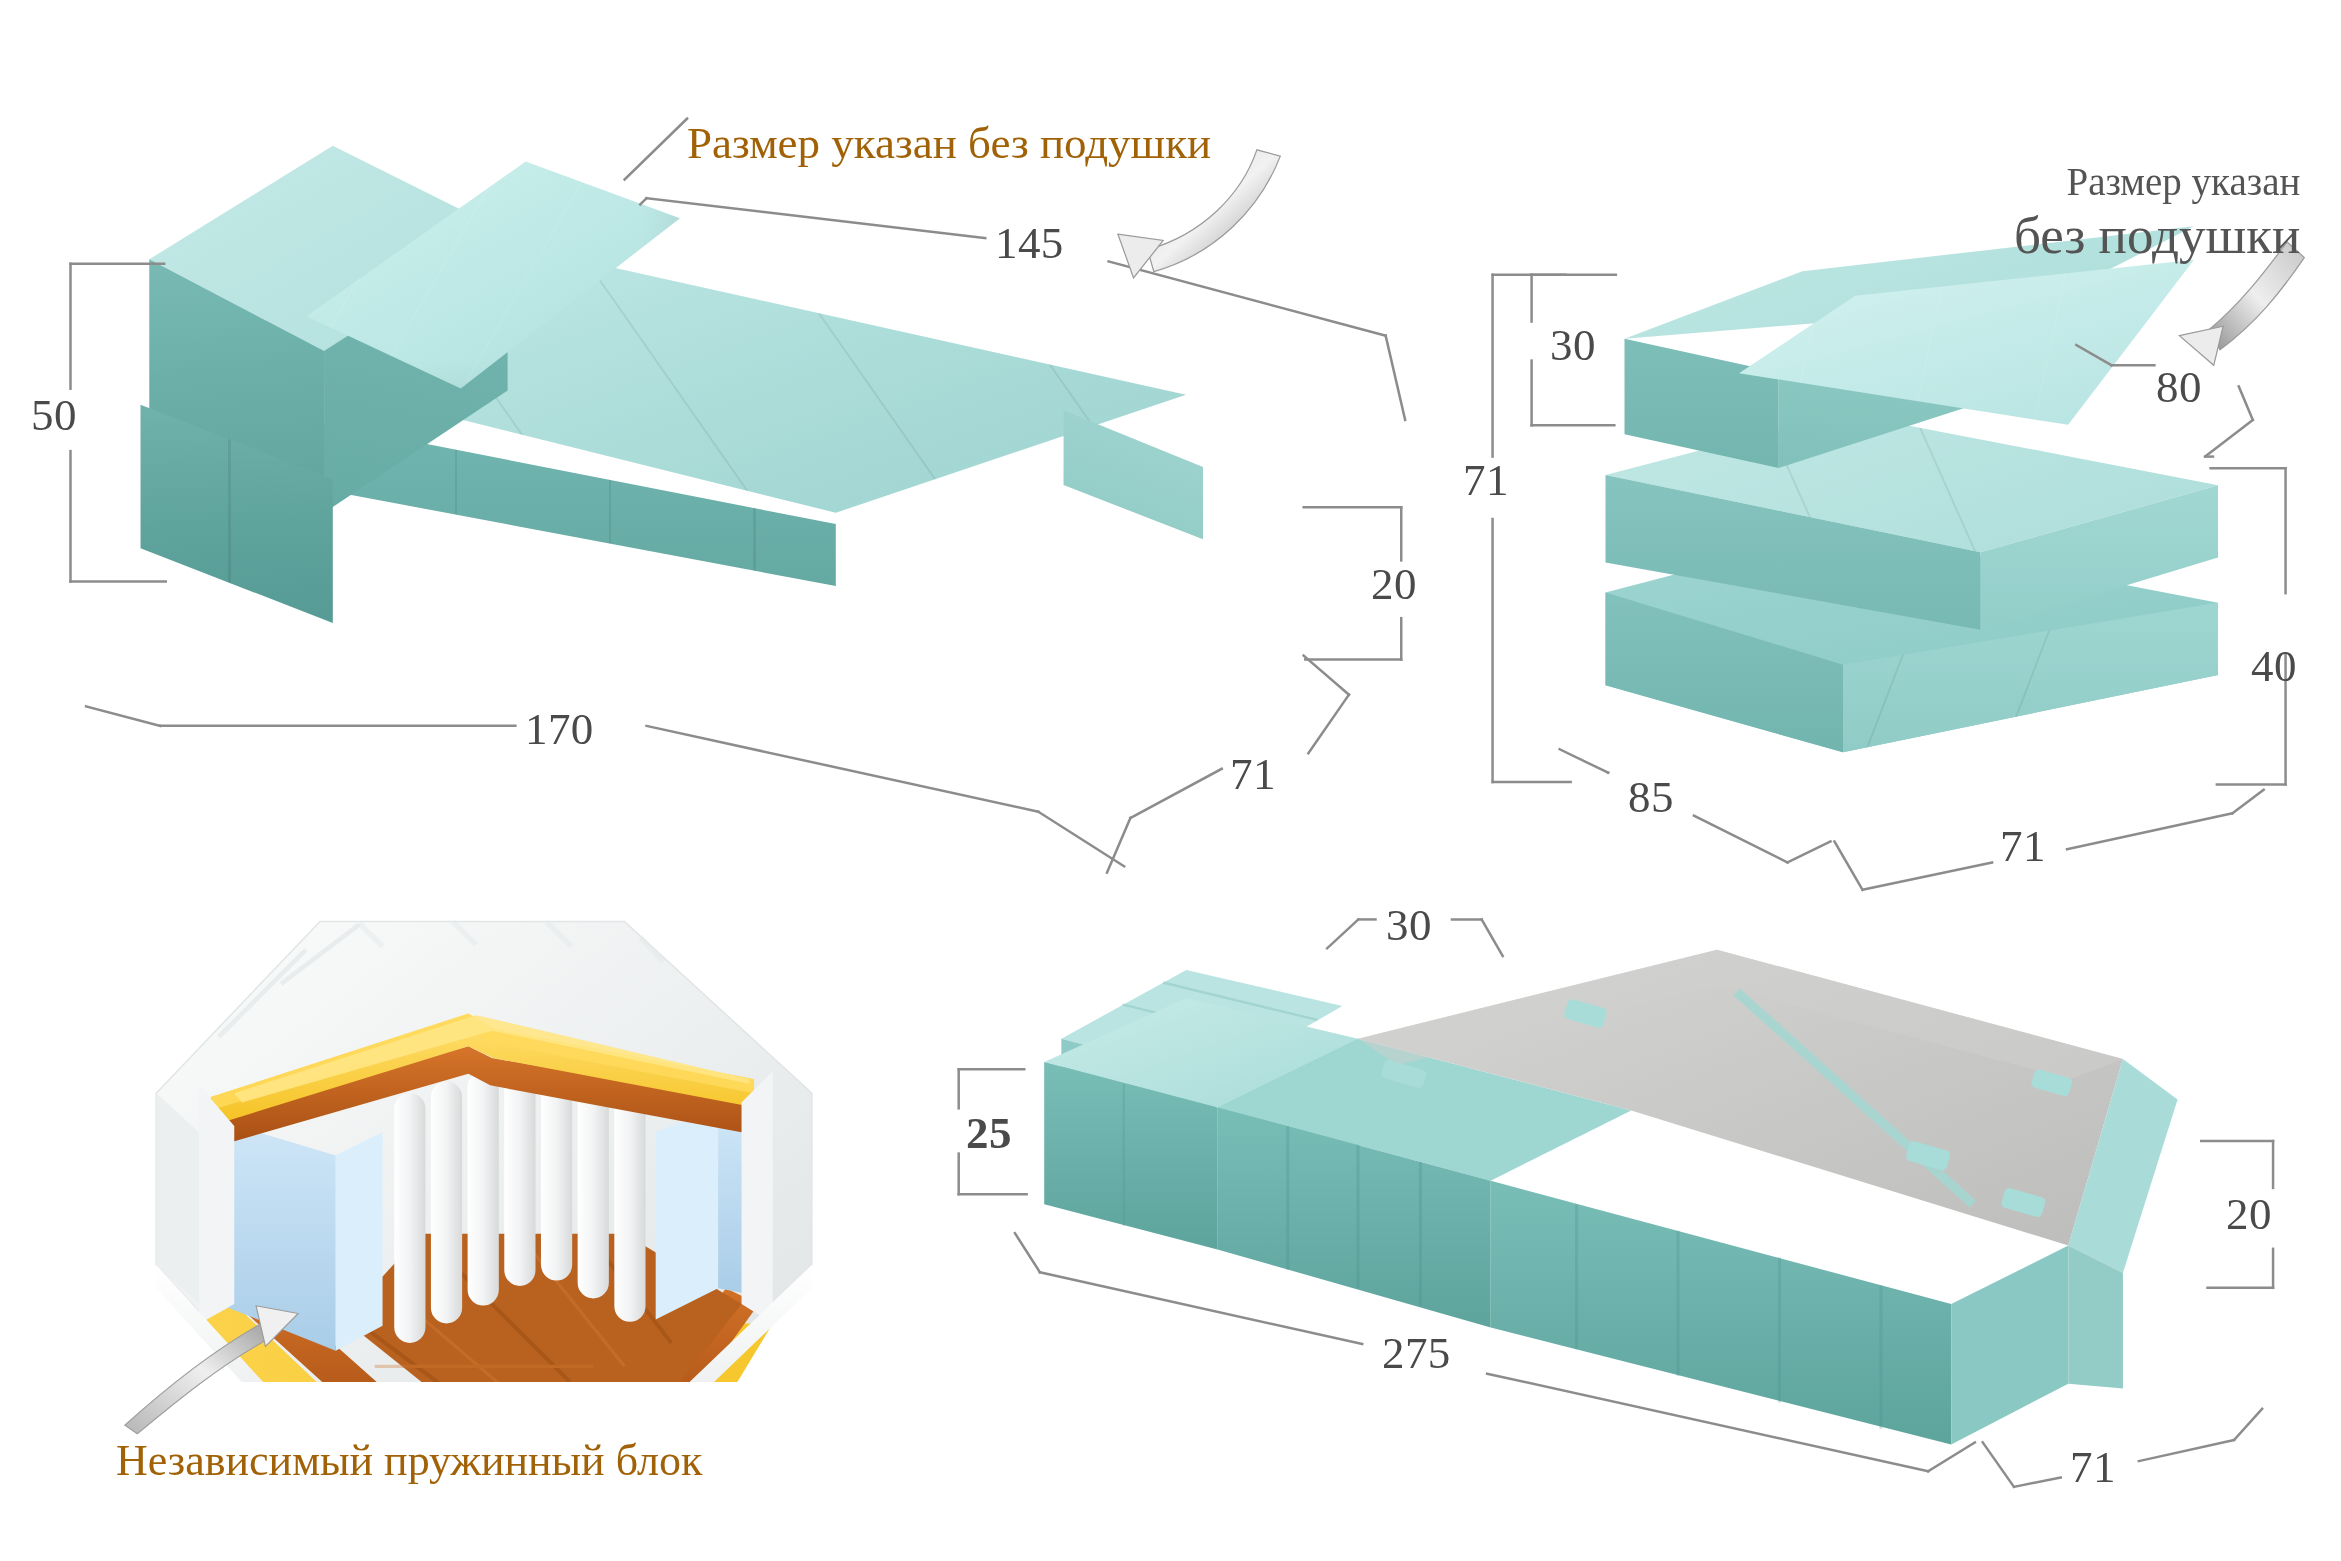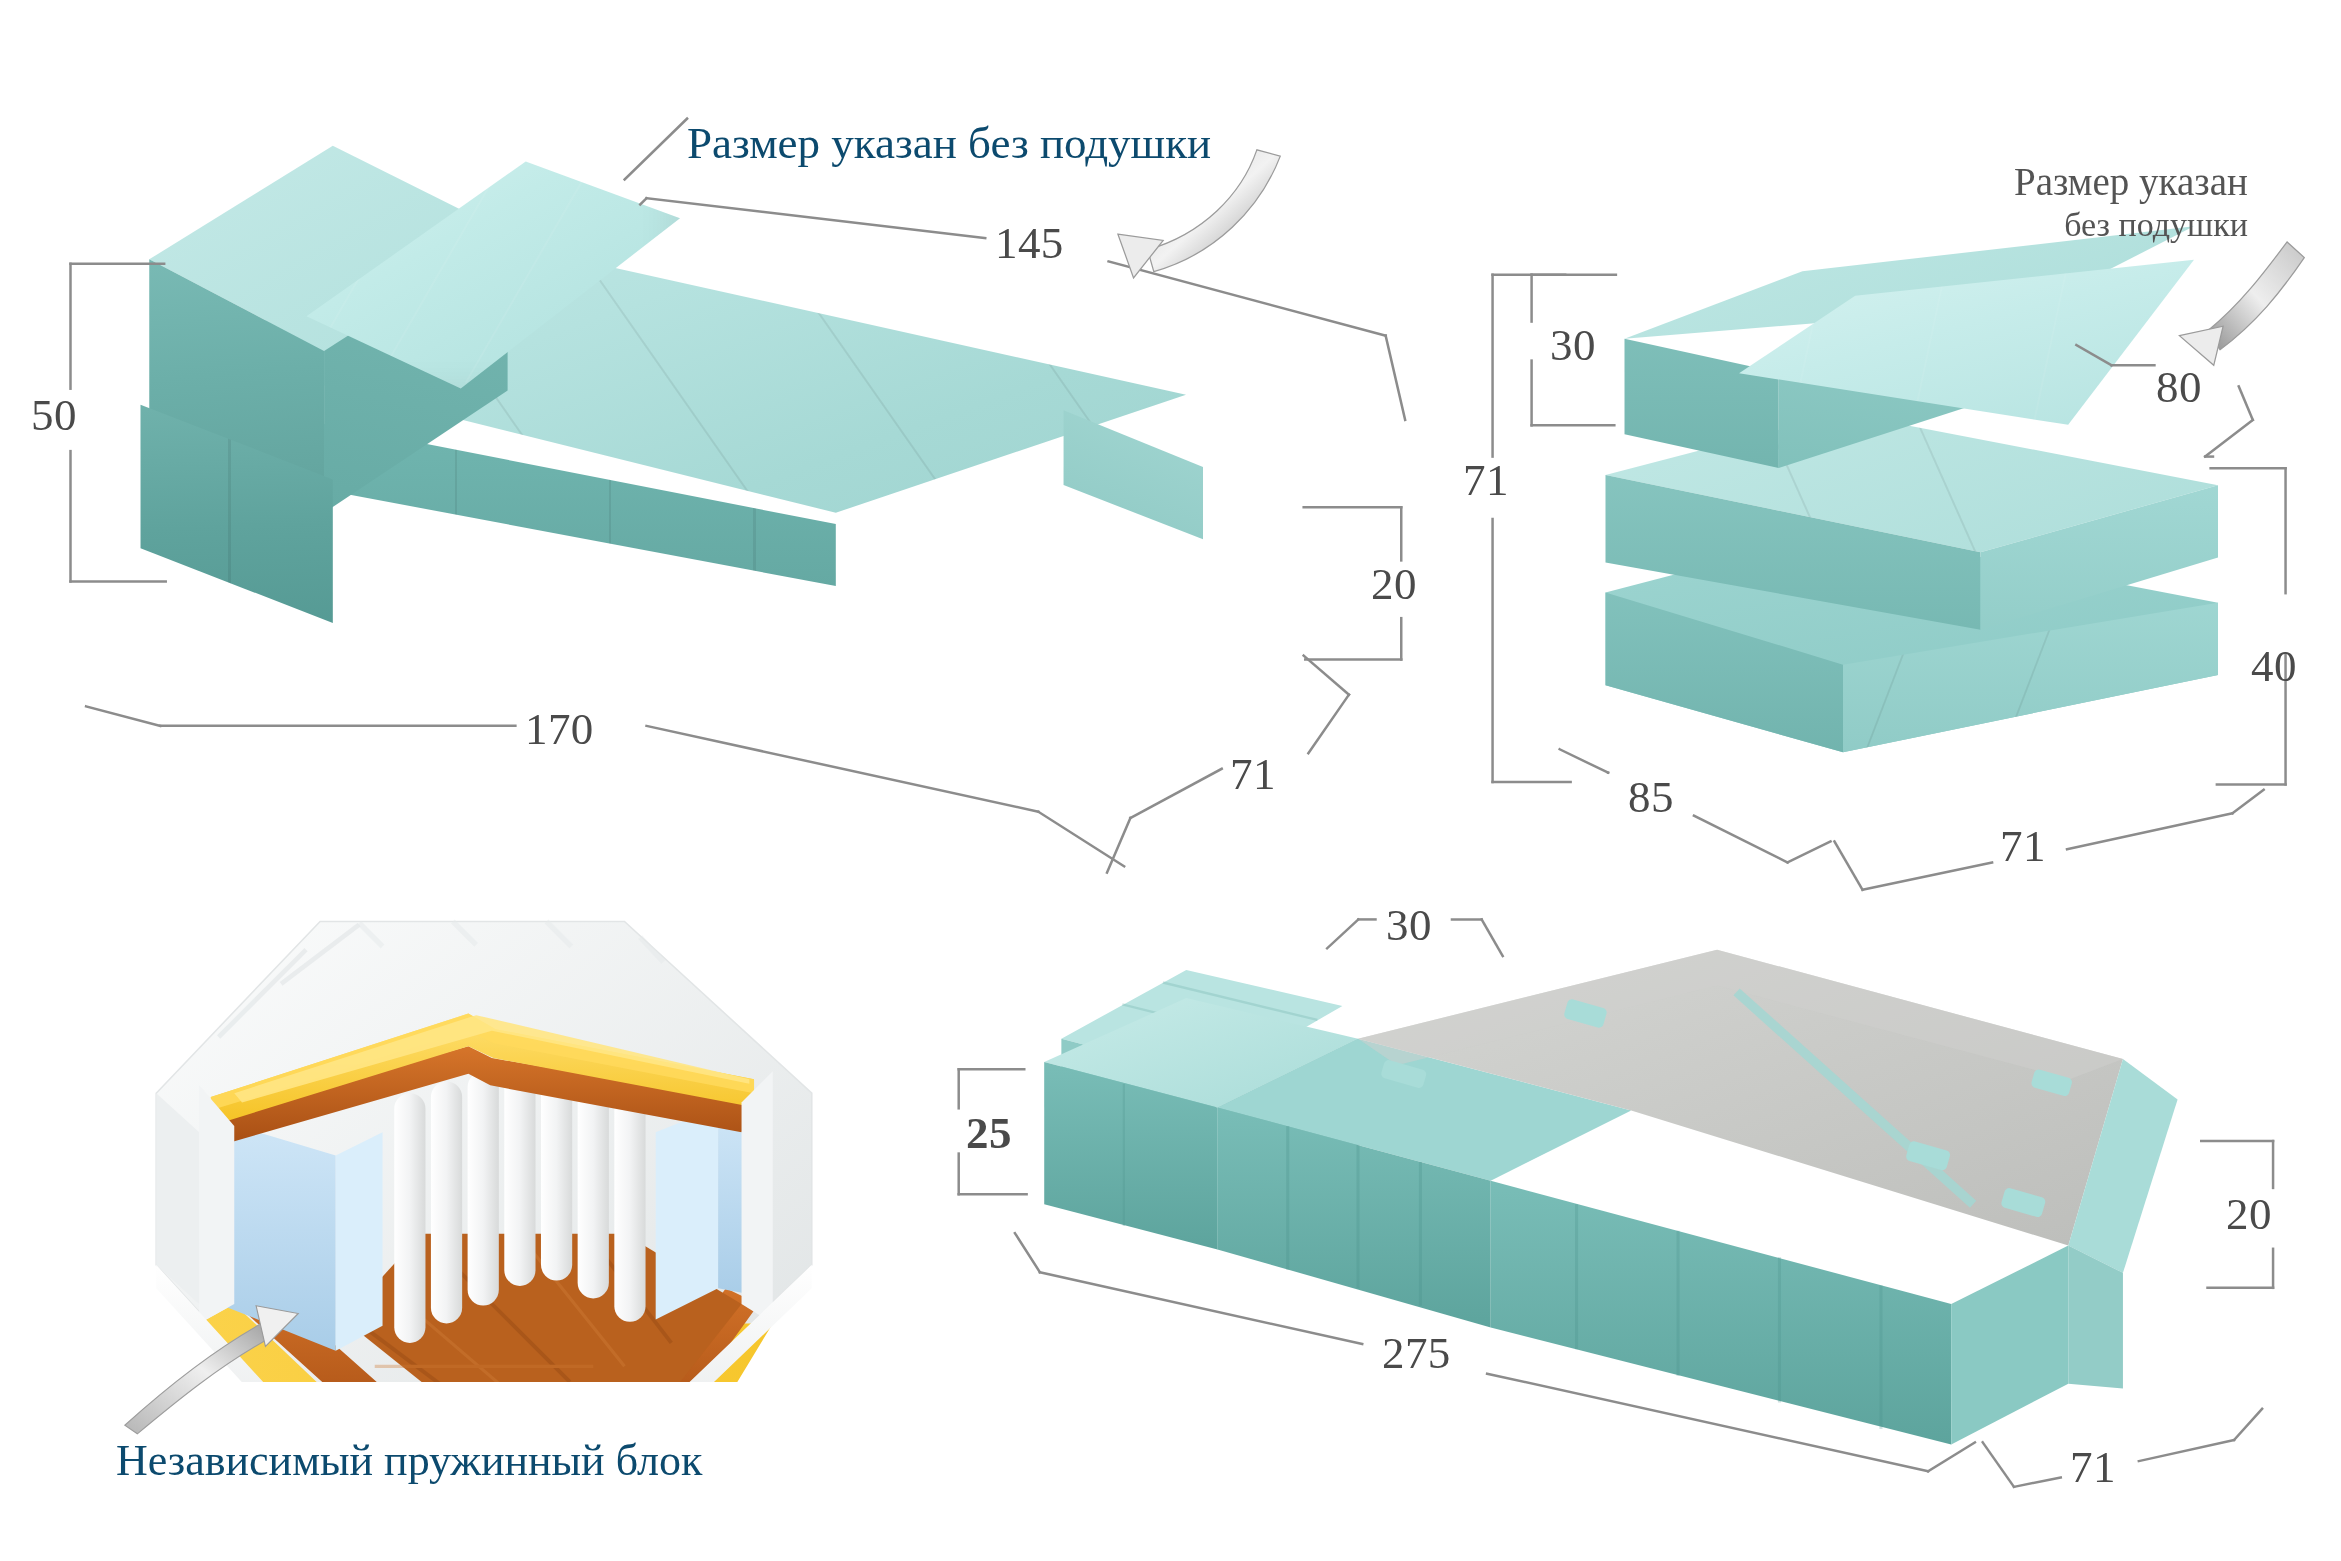--- a/index.html
+++ b/index.html
@@ -1,20 +1,20 @@
 <!DOCTYPE html>
 <html style="font-size:12.5px"><head>
 <meta charset="utf-8">
 <style>
   html,body{margin:0;padding:0;background:#ffffff;}
   body{width:2342px;height:1561px;font-family:"Liberation Serif",serif;overflow:hidden;}
   #stage{position:relative;width:2342px;height:1561px;background:#fff;}
 
   .dimtext{position:absolute;color:#4a4a4a;font-family:"Liberation Serif",serif;font-weight:400;white-space:nowrap;letter-spacing:0.4px;}
-  .note{position:absolute;color:#0c4a6e;font-family:"Liberation Serif",serif;white-space:nowrap;}
+  .note{position:absolute;color:#a16207;font-family:"Liberation Serif",serif;white-space:nowrap;}
 
   svg.layer{position:absolute;left:0;top:0;width:2342px;height:1561px;pointer-events:none;}
 
   
   .scene{position:absolute;}
   .blk{position:absolute;}
   .face{position:absolute;border-radius:11px;}
   .seam{position:absolute;background:rgba(255,255,255,.22);}
   .seamD{position:absolute;background:rgba(0,0,0,.07);}
 </style>
@@ -487,21 +487,21 @@
     <g>
       <path d="M2930 310 C2900 350, 2870 390, 2828 424 L2844 448 C2890 414, 2922 374, 2952 330 Z" fill="url(#arrGrad2)" stroke="#9b9b9b" stroke-width="1.6"></path>
       <path d="M2792 430 L2848 418 L2836 468 Z" fill="#ececec" stroke="#9b9b9b" stroke-width="1.6"></path>
     </g>
   </svg>
 
   <div class="note" style="left:687px;top:117px;font-size:45px;">Размер указан без подушки</div>
 
   <div style="position:absolute;left:2014px;top:160px;text-align:right;">
     <div class="note" style="position:static;font-size:39px;line-height:1.15;color:#545454;">Размер указан</div>
-    <div class="note" style="position:static;font-size:34px;line-height:1.15;color:#545454;font-family:Liberation Serif, serif;">без подушки</div>
+    <div class="note" style="position:static;font-size:53px;line-height:1.15;color:#545454;font-family:Liberation Serif, serif;">без подушки</div>
   </div>
 
   <div class="note" style="left:116px;top:1435px;font-size:44px;">Независимый пружинный блок</div>
 
   <div class="dimtext" style="left:31px;top:389px;font-size:45px;">50</div>
   <div class="dimtext" style="left:995px;top:217px;font-size:45px;">145</div>
   <div class="dimtext" style="left:525px;top:703px;font-size:45px;">170</div>
   <div class="dimtext" style="left:1230px;top:748px;font-size:45px;">71</div>
   <div class="dimtext" style="left:1371px;top:558px;font-size:45px;">20</div>
 

